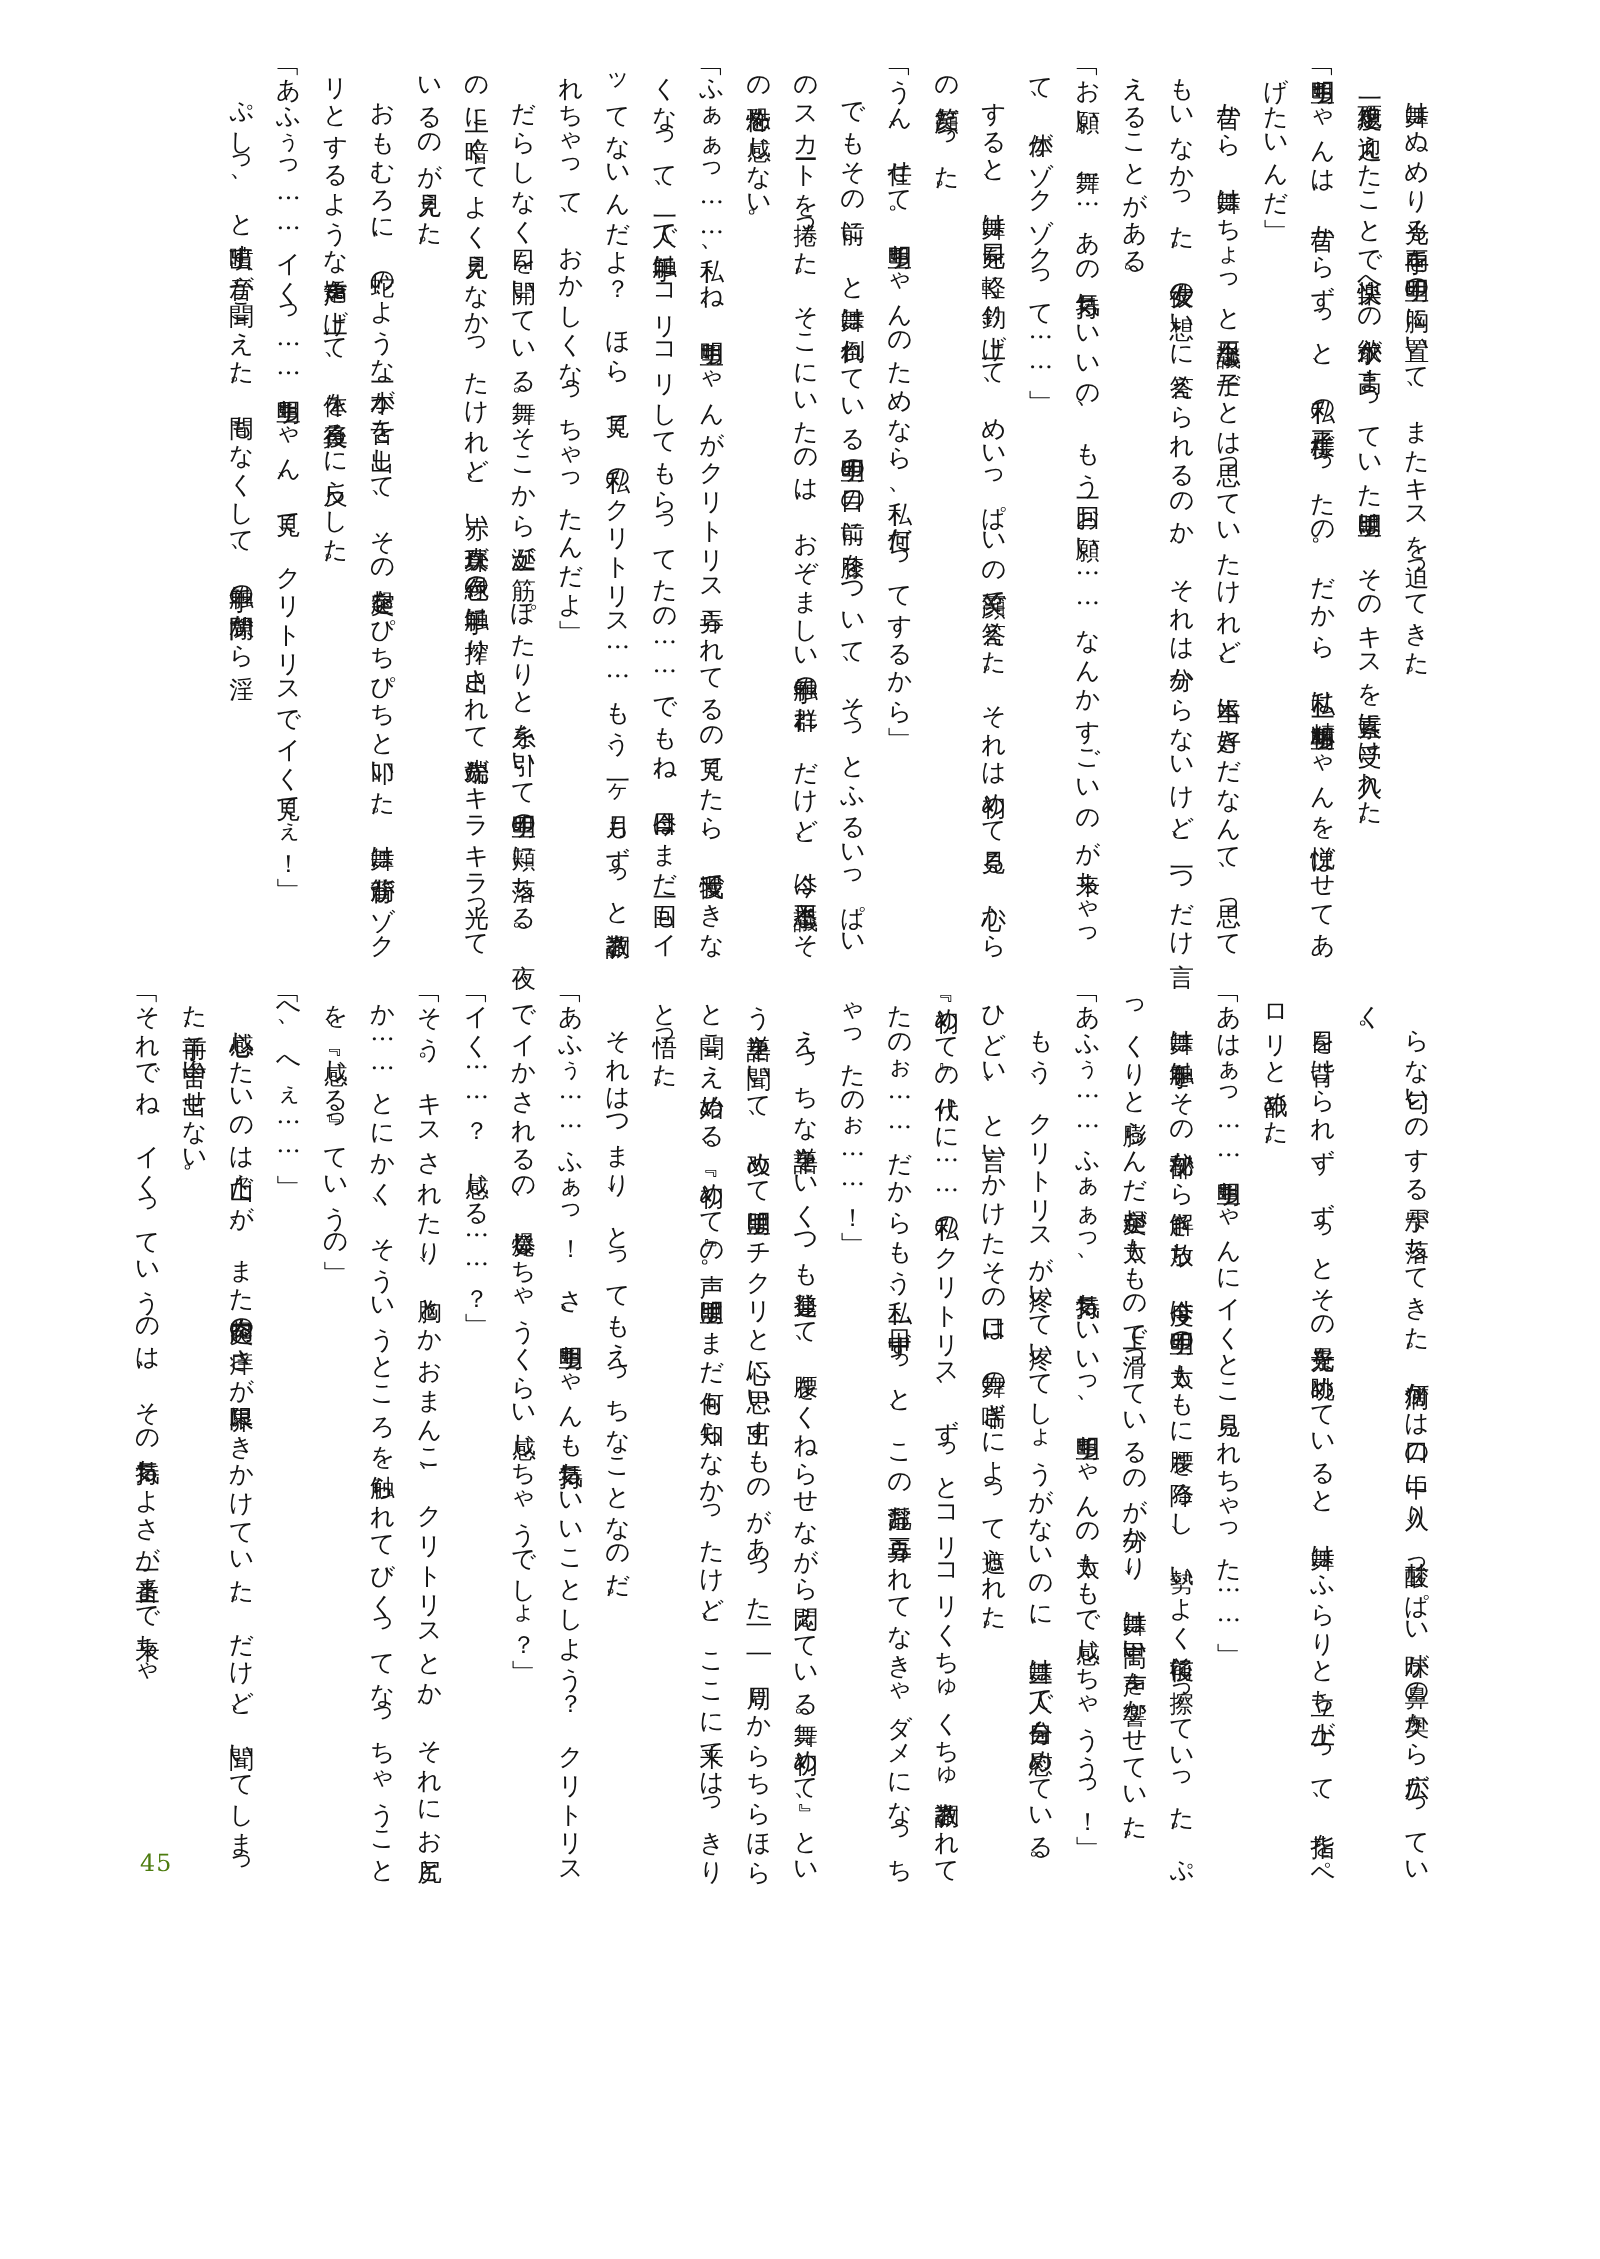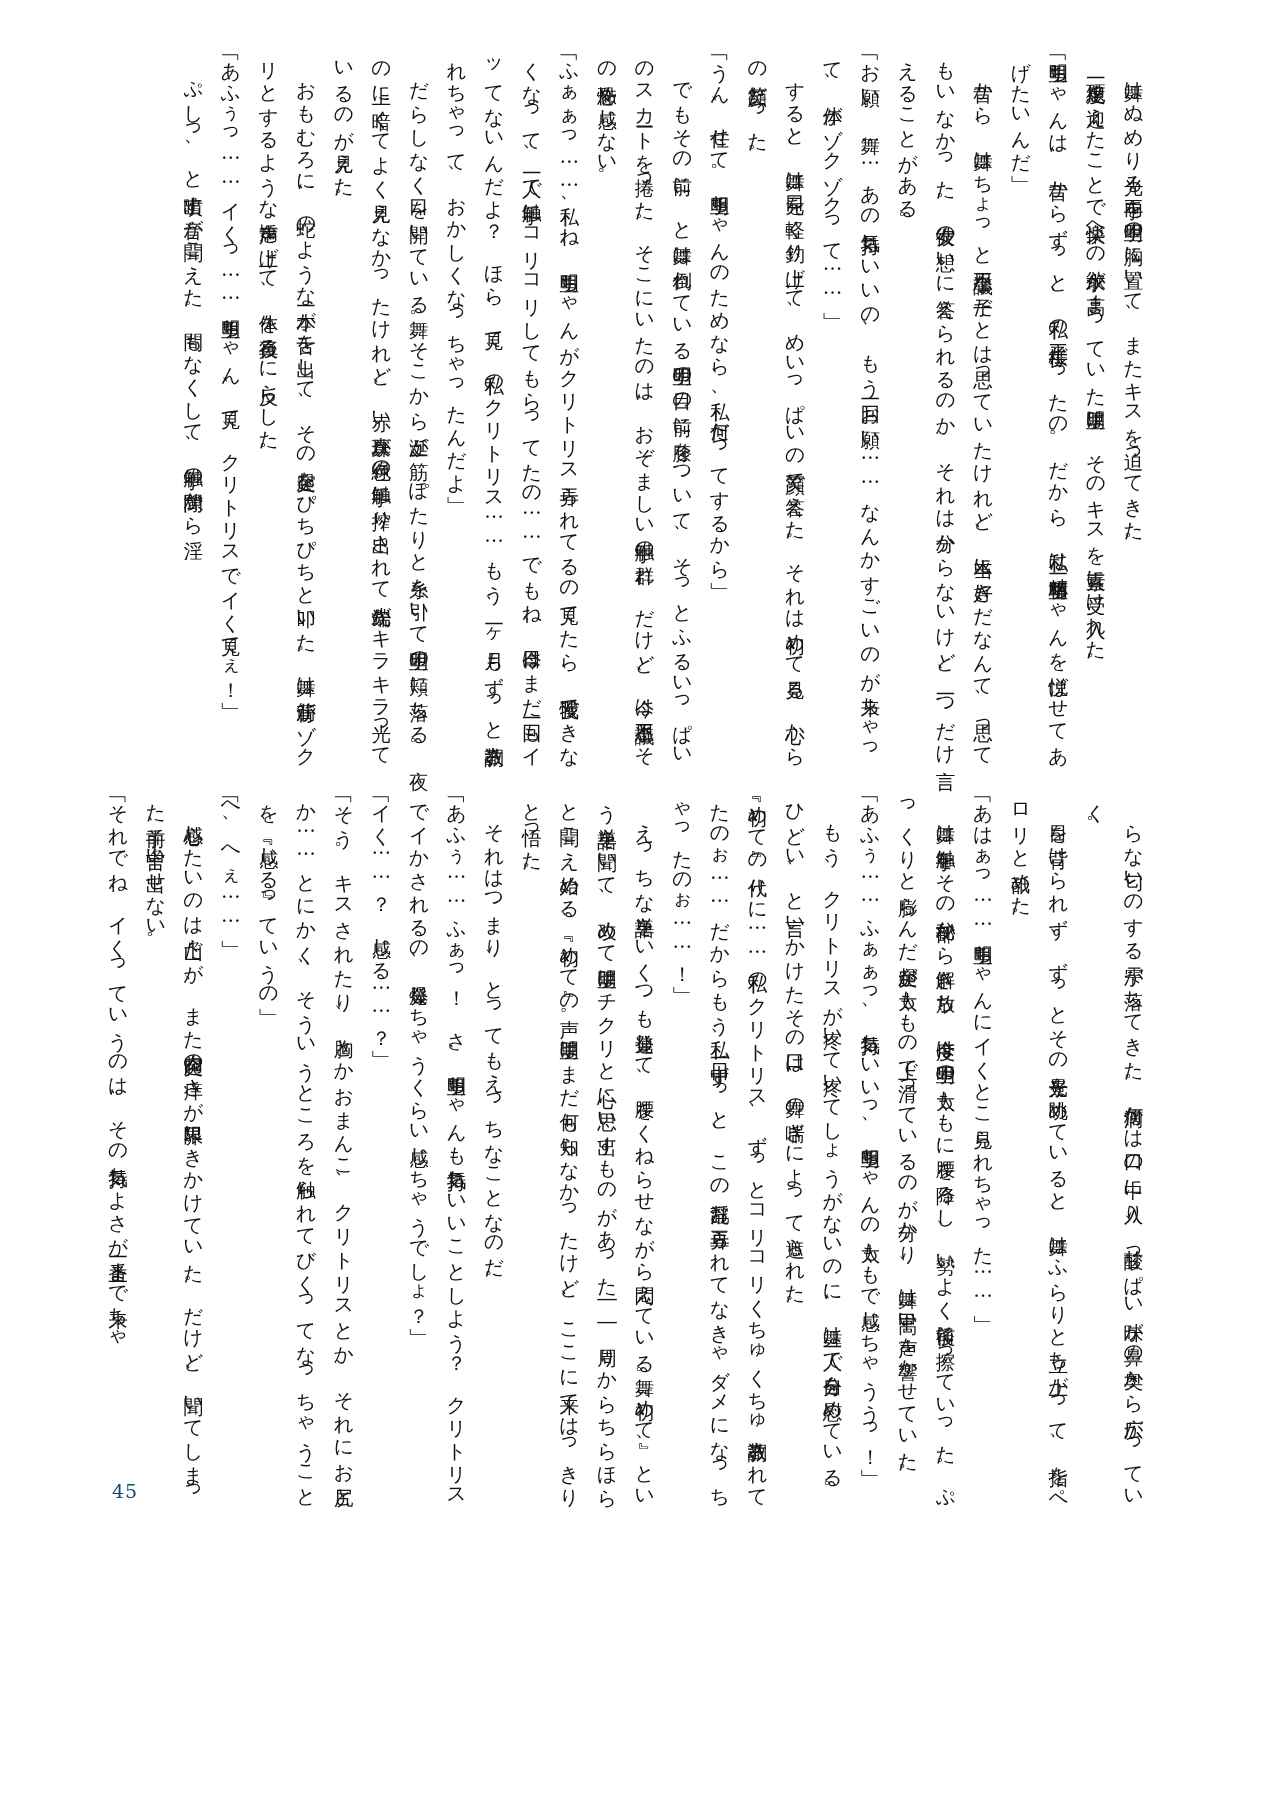--- a/index.html
+++ b/index.html
@@ -63,21 +63,21 @@
   .vblock p.noindent {
     text-indent: 0;
   }
 
   .page-number {
     position: absolute;
     left: 112px;
     top: 1480px;
     font-size: 19px;
     font-family: "DejaVu Serif", "Liberation Serif", serif;
-    color: #0c4a6e;
+    color: #4d7c0f;
     letter-spacing: 1px;
   }
 </style>
 </head>
 <body>
 
 <div class="page">
 
   <div class="vblock" id="block-top">
       <p>舞はぬめり光る両手を明里の胸に置いて、またキスを迫ってきた。</p>

